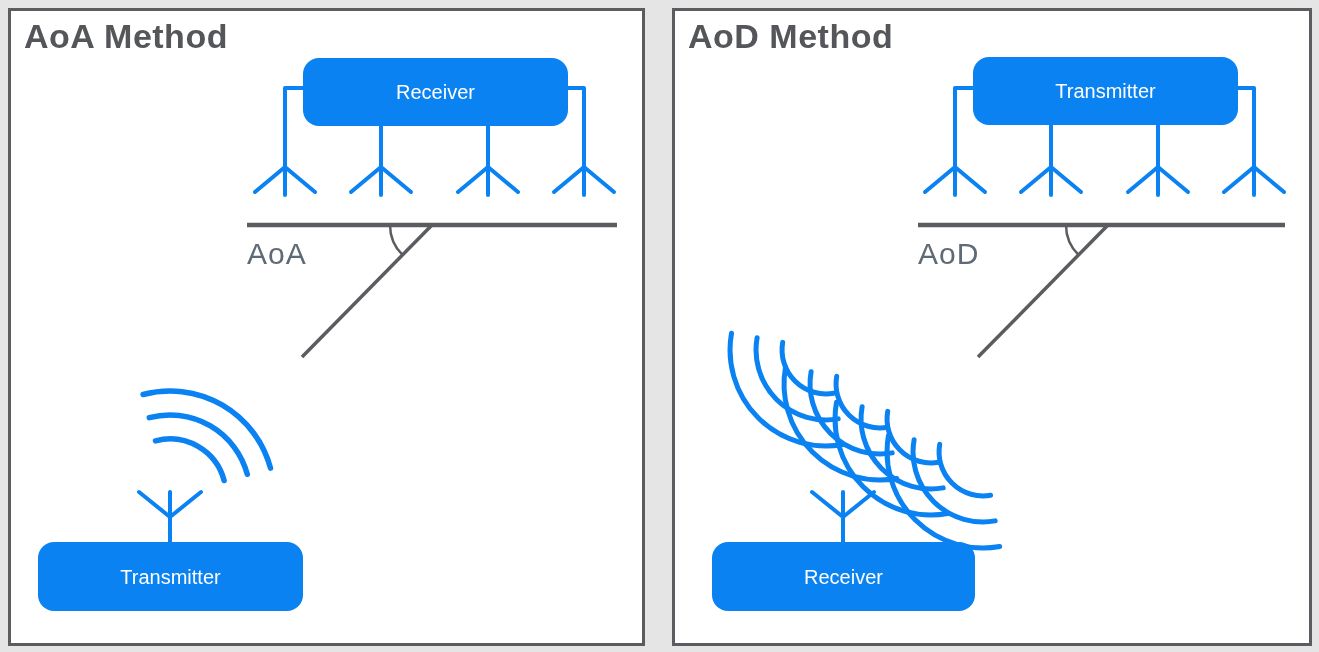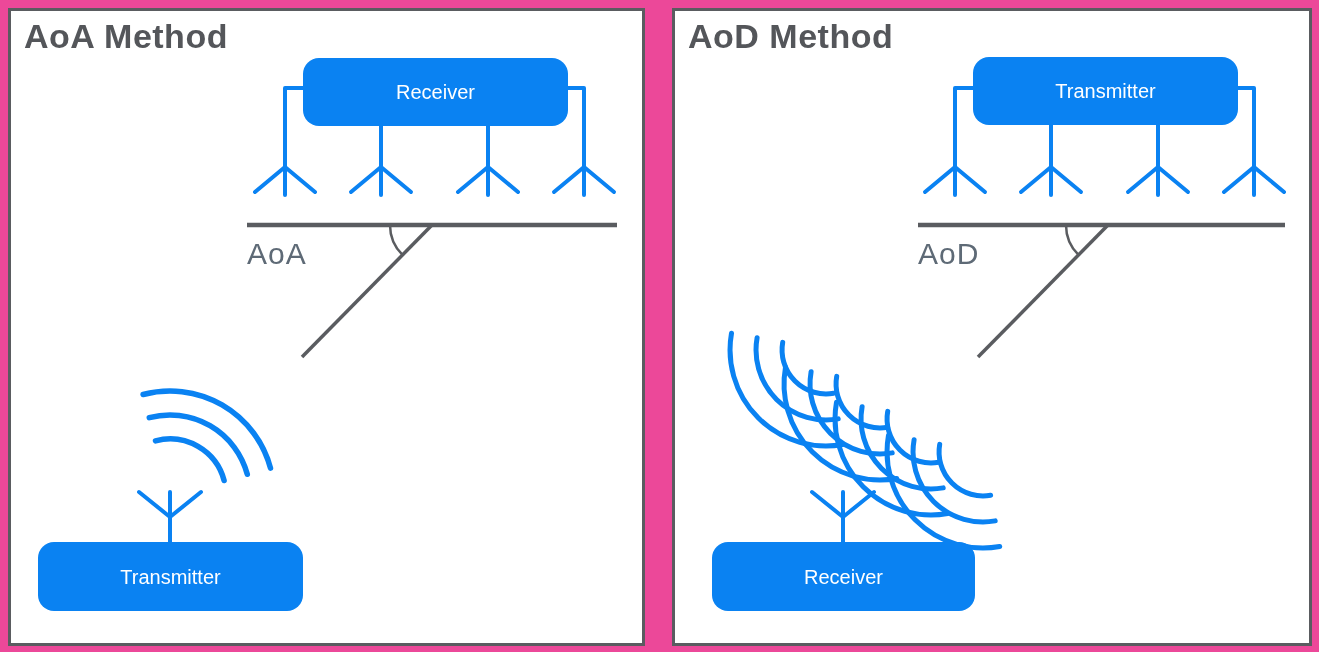--- a/index.html
+++ b/index.html
@@ -5,21 +5,21 @@
   html, body {
     margin: 0;
     padding: 0;
     background: #ffffff;
     font-family: "Liberation Sans", sans-serif;
   }
   .canvas {
     position: relative;
     width: 1319px;
     height: 652px;
-    background: #ec4899;
+    background: #e5e5e5;
     overflow: hidden;
   }
   .panel {
     position: absolute;
     top: 8px;
     height: 638px;
     border: 3px solid var(--line-gray, #5a5c60);
     background: #ffffff;
     box-sizing: border-box;
   }

